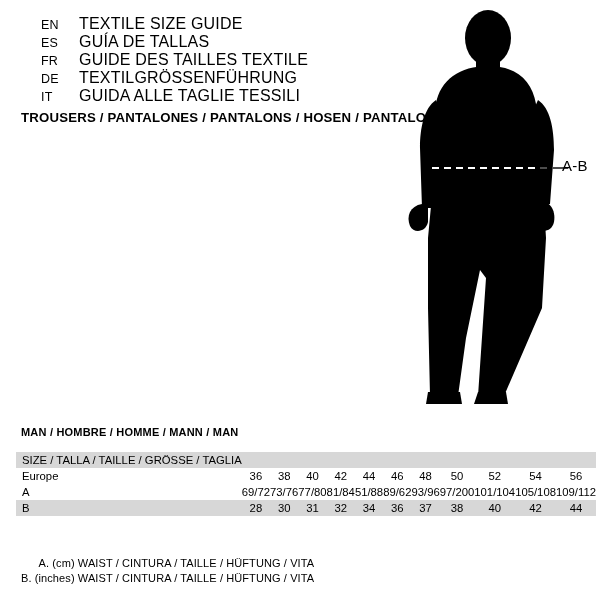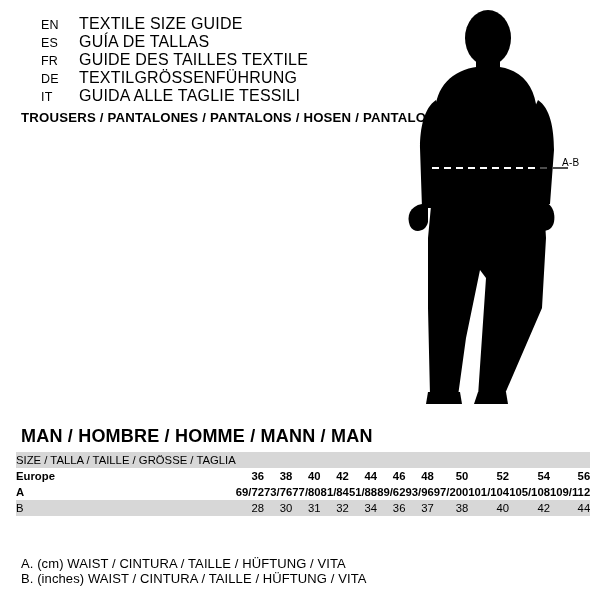--- a/index.html
+++ b/index.html
@@ -55,67 +55,68 @@
     position: absolute;
     left: 400px;
     top: 8px;
     width: 200px;
     height: 400px;
   }
   #ab-label {
     position: absolute;
     left: 562px;
     top: 157px;
-    font-size: 10px;
+    font-size: 15px;
     letter-spacing: 0.3px;
   }
 
   
   #table-heading {
     position: absolute;
     left: 21px;
     top: 426px;
-    font-size: 18px;
+    font-size: 11px;
     font-weight: bold;
     letter-spacing: 0.2px;
   }
   #size-table {
     position: absolute;
     left: 16px;
     top: 452px;
     width: 568px;
     border-collapse: collapse;
     font-size: 11.3px;
   }
   #size-table td {
     padding: 2px 0 2px 0;
     white-space: nowrap;
   }
   #size-table tr.shaded td {
     background: #d7d7d7;
   }
   #size-table tr.plain td {
     background: #ffffff;
-    font-weight: bold;
   }
   #size-table td.label {
+    padding-left: 6px;
     width: 92px;
   }
   #size-table td.val {
     width: 47px;
+    text-align: center;
+  }
+
+  
+  #footnotes {
+    position: absolute;
+    left: 21px;
+    top: 556px;
+    font-size: 11px;
+    letter-spacing: 0.1px;
     text-align: right;
-  }
-
-  
-  #footnotes {
-    position: absolute;
-    left: 21px;
-    top: 556px;
-    font-size: 13px;
-    letter-spacing: 0.1px;
   }
   #footnotes div {
     line-height: 15px;
   }
 </style>
 </head>
 <body>
 
 <div id="lang-block">
     <div class="lang-row">

